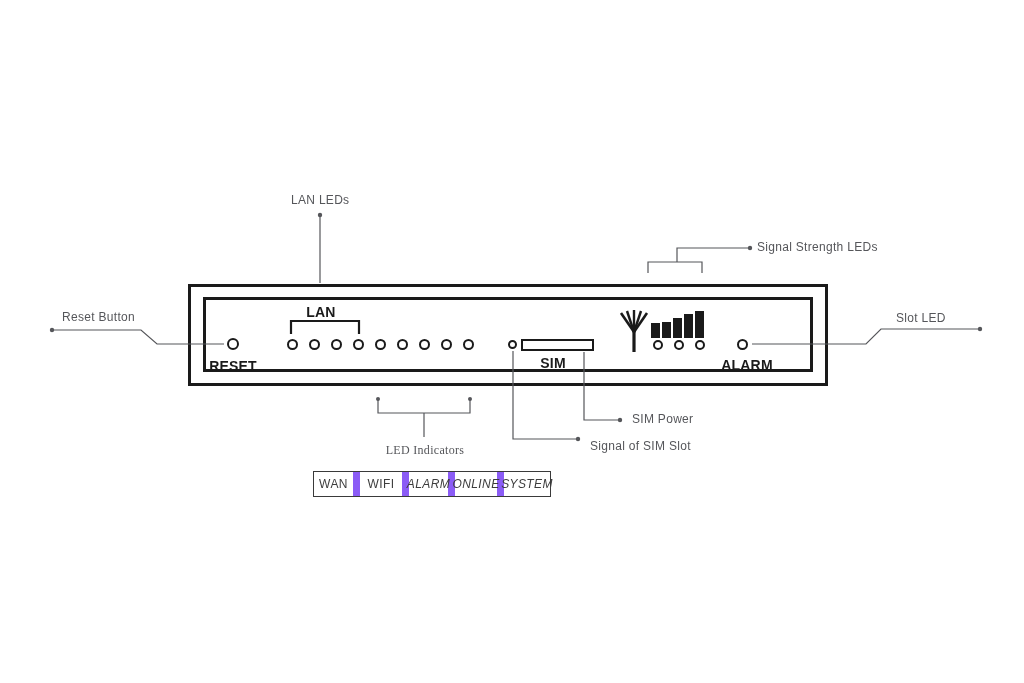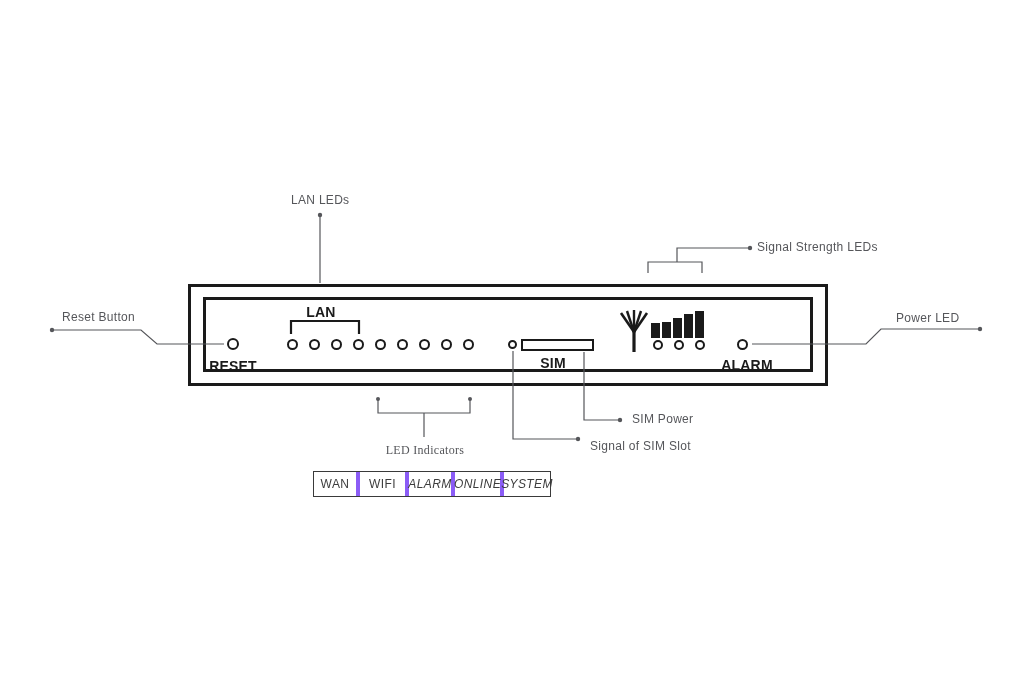--- a/index.html
+++ b/index.html
@@ -21,21 +21,21 @@
   .inner-panel{left:203px;top:297px;width:610px;height:75px;border:3px solid var(--ink);box-sizing:border-box;background:transparent;}
   .circ{box-sizing:border-box;border:2px solid var(--ink);border-radius:50%;background:#fff;}
   .led{width:11px;height:11px;top:339px;}
   .sim-rect{left:521px;top:339px;width:73px;height:12px;border:2px solid var(--ink);box-sizing:border-box;background:#fff;}
   .bar{background:var(--ink);width:9px;}
   
   .panel-label{color:var(--ink);font-weight:bold;font-size:14px;letter-spacing:.2px;text-align:center;}
   .callout-label{color:var(--callout);font-size:12px;letter-spacing:.3px;white-space:nowrap;}
   
   .led-table{left:313px;top:471px;height:26px;display:flex;border:1px solid #3a3a3a;box-sizing:border-box;background:#fff;}
-  .led-table .cell{display:flex;align-items:center;justify-content:center;color:var(--table-text);border-right:4px solid #8b5cf6;box-sizing:border-box;letter-spacing:.4px;}
+  .led-table .cell{display:flex;align-items:center;justify-content:center;color:var(--table-text);border-right:7px solid #8b5cf6;box-sizing:border-box;letter-spacing:.4px;}
   .led-table .cell:last-child{border-right:none;}
   .cell-lg{font-size:12px;}
   .cell-sm{font-size:12px;font-style:italic;}
 </style>
 </head>
 <body>
 
 <div class="stage">
 
   <div class="abs outer-case"></div>
@@ -80,21 +80,21 @@
   <div class="abs circ" style="left:653px;top:340px;width:10px;height:10px;"></div>
   <div class="abs circ" style="left:674px;top:340px;width:10px;height:10px;"></div>
   <div class="abs circ" style="left:695px;top:340px;width:10px;height:10px;"></div>
 
   <div class="abs circ" style="left:737px;top:339px;width:11px;height:11px;"></div>
   <div class="abs panel-label" style="left:712px;top:357px;width:70px;">ALARM</div>
 
   <div class="abs callout-label" style="left:291px;top:193px;">LAN LEDs</div>
   <div class="abs callout-label" style="left:757px;top:240px;">Signal Strength LEDs</div>
   <div class="abs callout-label" style="left:62px;top:310px;">Reset Button</div>
-  <div class="abs callout-label" style="left:896px;top:311px;">Power LED</div>
+  <div class="abs callout-label" style="left:896px;top:311px;">Slot LED</div>
   <div class="abs callout-label" style="left:632px;top:412px;">SIM Power</div>
   <div class="abs callout-label" style="left:590px;top:439px;">Signal of SIM Slot</div>
   <div class="abs callout-label" style="left:355px;top:443px;width:140px;text-align:center;font-family:Liberation Serif, serif;">LED Indicators</div>
 
   <div class="abs led-table">
     <div class="cell cell-lg" style="width:46px;">WAN</div>
     <div class="cell cell-lg" style="width:49px;">WIFI</div>
     <div class="cell cell-sm" style="width:46px;">ALARM</div>
     <div class="cell cell-sm" style="width:49px;">ONLINE</div>
     <div class="cell cell-sm" style="width:46px;">SYSTEM</div>

